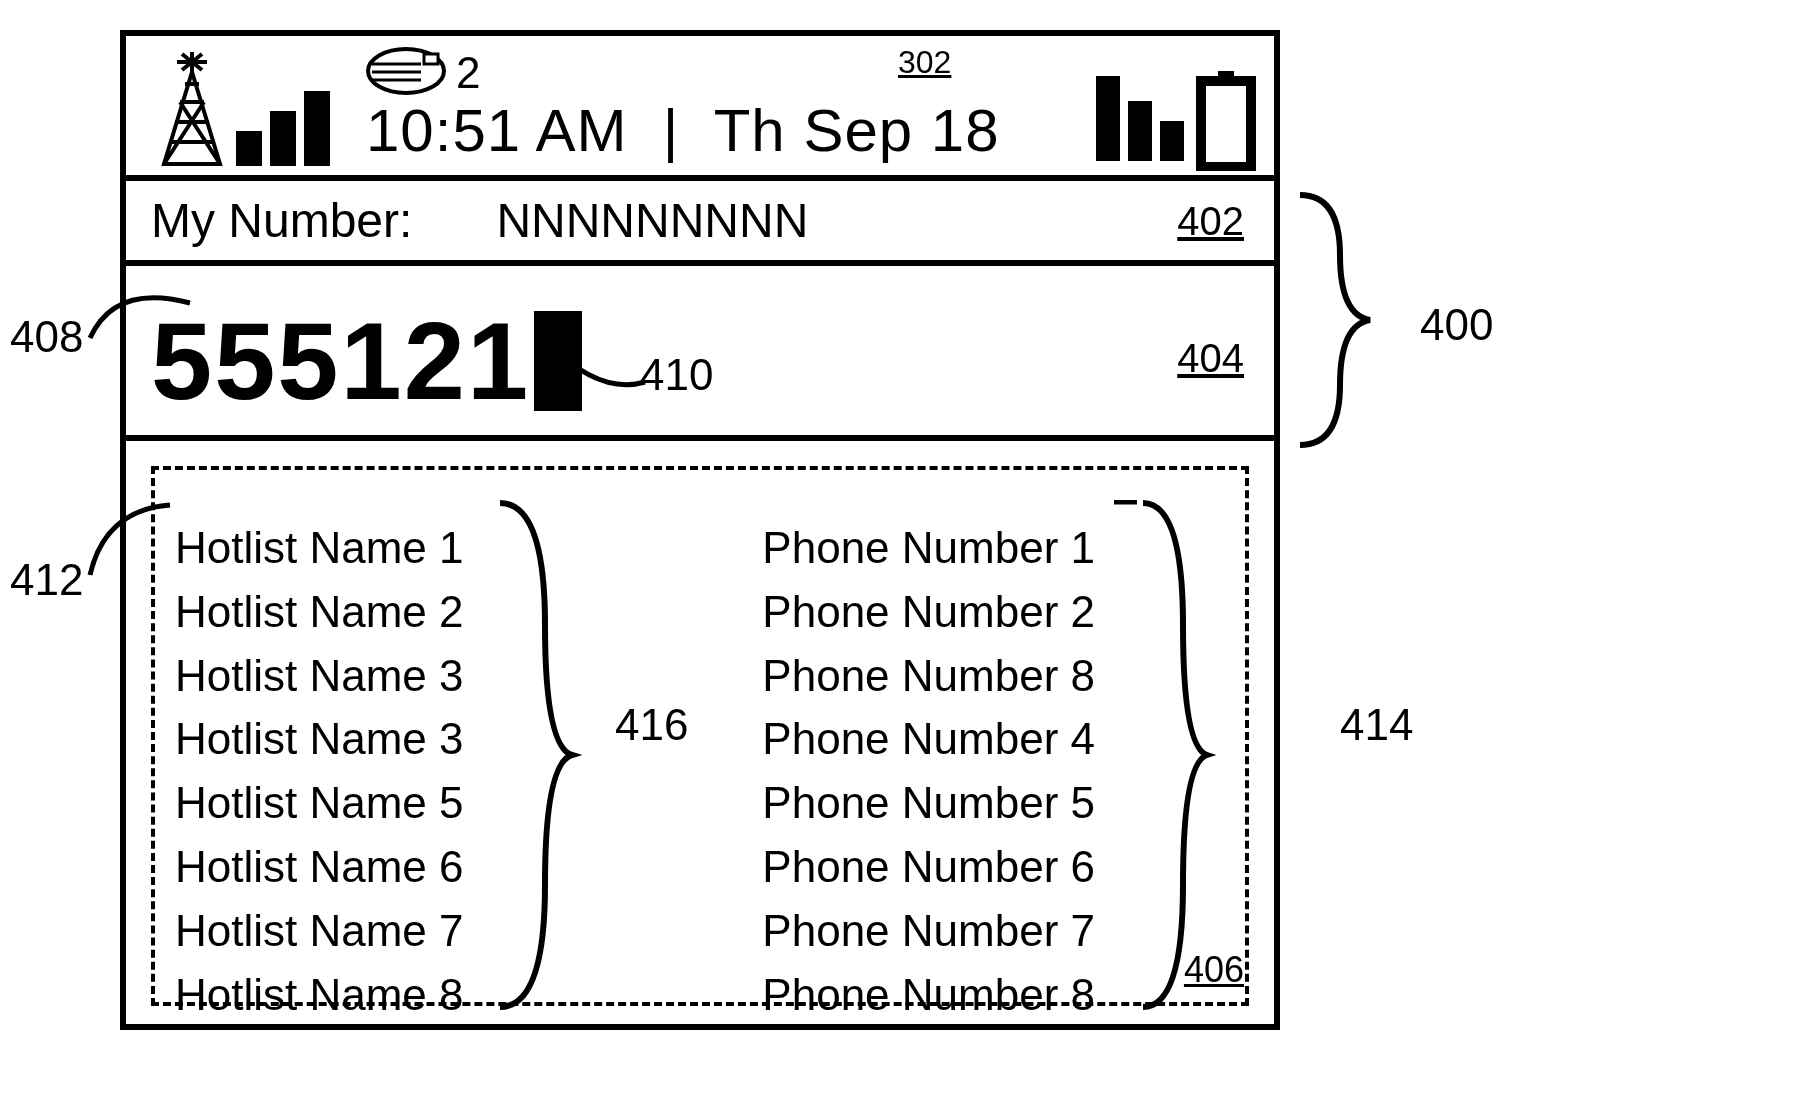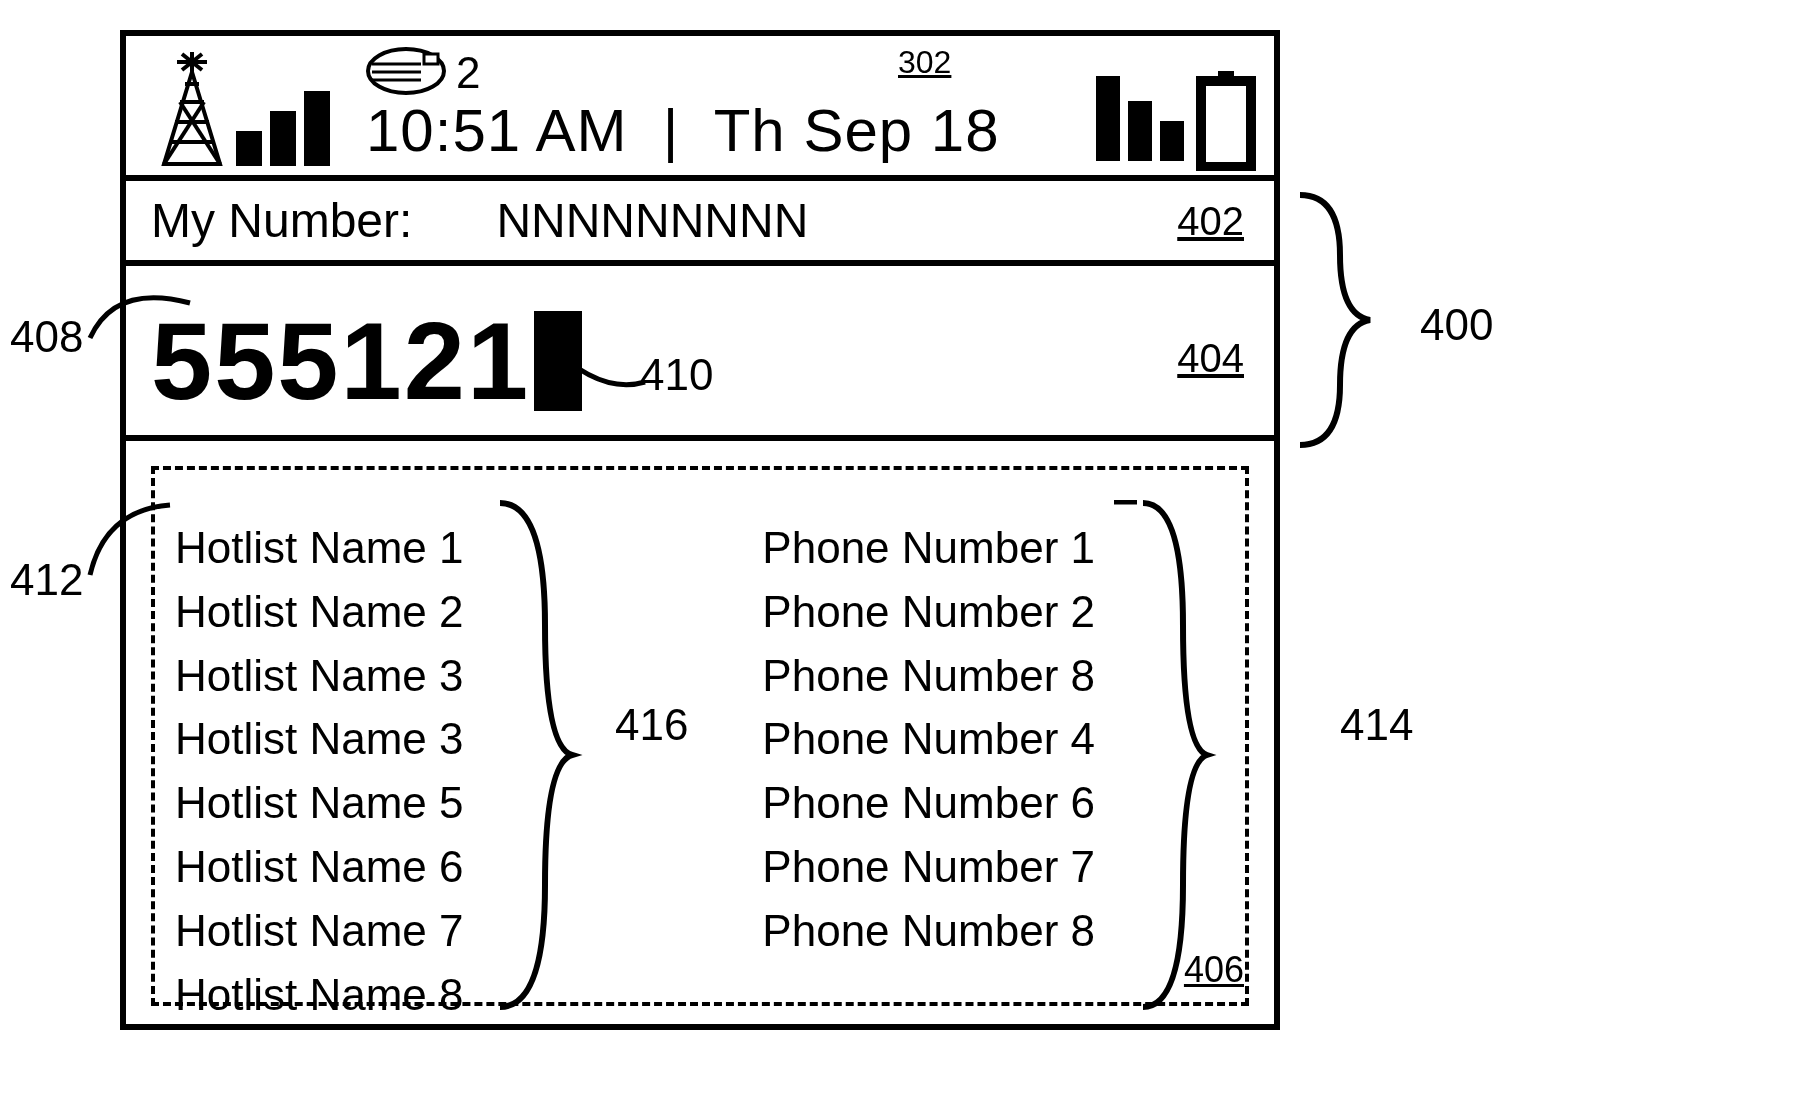--- a/index.html
+++ b/index.html
@@ -261,20 +261,21 @@
           <span>Hotlist Name 5</span>
           <span>Hotlist Name 6</span>
           <span>Hotlist Name 7</span>
           <span>Hotlist Name 8</span>
         </div>
         <div class="hot-col" style="text-align:left">
           <span>Phone Number 1</span>
           <span>Phone Number 2</span>
           <span>Phone Number 8</span>
           <span>Phone Number 4</span>
+          <span>Phone Number 5</span>
           <span>Phone Number 6</span>
           <span>Phone Number 7</span>
           <span>Phone Number 8</span>
         </div>
       </div>
       <span class="callout-406">406</span>
     </div>
 
   </div>
 

